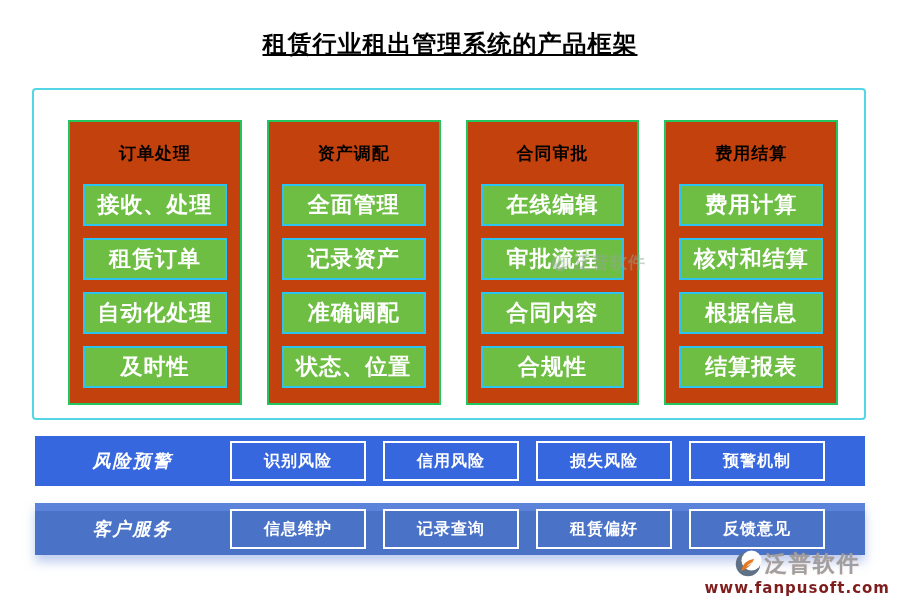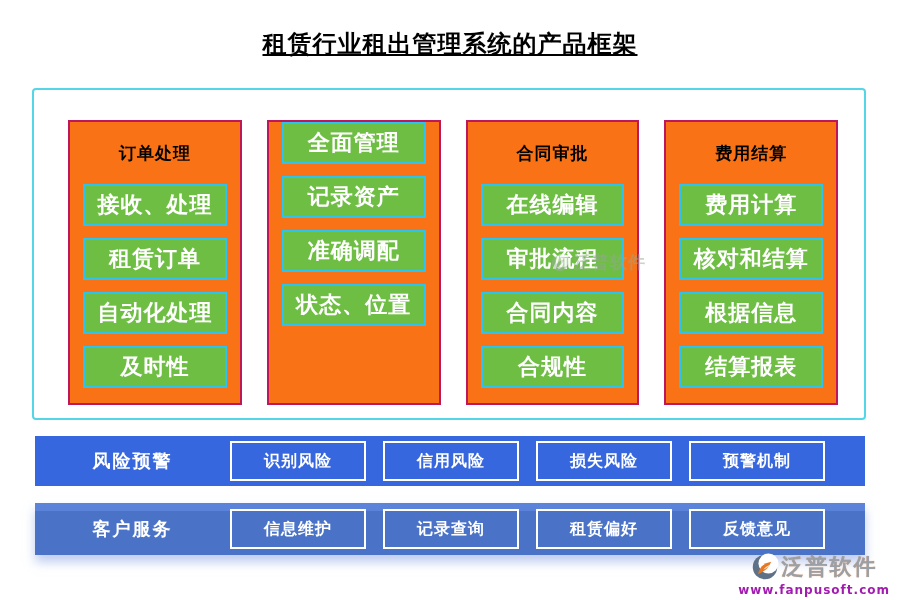--- a/index.html
+++ b/index.html
@@ -17,21 +17,21 @@
   .outer{
     position:absolute;left:32px;top:88px;width:834px;height:332px;
     border:2px solid #55d6e6;border-radius:4px;box-sizing:border-box;
     background:#ffffff;
   }
   .cols{
     display:flex;gap:17px;box-sizing:border-box;
     padding:30px 26px 13px 26px;height:100%;
   }
   .col{
-    flex:1;border:2px solid #be185d;background:#f97316;
+    flex:1;border:2px solid #22c55e;background:#c2410c;
     display:flex;flex-direction:column;box-sizing:border-box;margin-left:8px;
   }
   .col-header{
     height:62px;display:flex;align-items:center;justify-content:center;
     font-size:17px;font-weight:bold;color:#000;letter-spacing:1px;
   }
   .btn-green{
     margin:0 13px 12px 13px;height:42px;flex:0 0 auto;
     background:#6fbe44;border:2px solid #2cc4ef;box-sizing:border-box;
     color:#ffffff;font-size:22px;font-weight:bold;letter-spacing:1px;
@@ -42,21 +42,21 @@
     display:flex;align-items:center;color:#ffffff;box-sizing:border-box;
   }
   .band1{top:436px;background:#3767de;}
   .band2{
     top:503px;height:52px;
     background:linear-gradient(to bottom,#5b83d9 0%,#5b83d9 15%,#4a73c8 15%,#4a73c8 100%);
     box-shadow:0 7px 10px rgba(136,162,226,0.55);
   }
   .band-label{
     width:195px;flex:0 0 195px;text-align:center;
-    font-size:18px;font-weight:bold;letter-spacing:2px;
+    font-size:18px;font-weight:bold;letter-spacing:2px;font-style:italic;
   }
   .band-btn{
     width:136px;flex:0 0 136px;height:40px;margin-right:17px;
     border:2px solid #ffffff;box-sizing:border-box;
     display:flex;align-items:center;justify-content:center;
     font-size:16px;font-weight:bold;letter-spacing:1px;
   }
   .wm-center{
     position:absolute;left:550px;top:251px;opacity:0.5;
     display:flex;align-items:center;gap:4px;
@@ -65,40 +65,41 @@
   }
   .wm-footer{
     position:absolute;right:10px;bottom:4px;text-align:center;line-height:1;
   }
   .wm-brand-row{display:flex;align-items:center;justify-content:center;gap:3px;}
   .wm-brand{
     font-size:22px;font-weight:bold;color:#9aa0a6;letter-spacing:2px;
     text-shadow:0 0 1px rgba(232,121,44,0.65);
   }
   .wm-url{
-    margin-top:3px;font-size:12px;font-weight:bold;color:#a21caf;letter-spacing:1px;
+    margin-top:3px;font-size:15px;font-weight:bold;color:#7f1d1d;letter-spacing:1px;
   }
 </style>
 </head>
 <body>
 
 <div class="title">租赁行业租出管理系统的产品框架</div>
 
 <div class="outer">
   <div class="cols">
 
     <div class="col">
       <div class="col-header">订单处理</div>
       <div class="btn-green">接收、处理</div>
       <div class="btn-green">租赁订单</div>
       <div class="btn-green">自动化处理</div>
       <div class="btn-green">及时性</div>
     </div>
 
     <div class="col">
+      <div class="col-header">资产调配</div>
       <div class="btn-green">全面管理</div>
       <div class="btn-green">记录资产</div>
       <div class="btn-green">准确调配</div>
       <div class="btn-green">状态、位置</div>
     </div>
 
     <div class="col">
       <div class="col-header">合同审批</div>
       <div class="btn-green">在线编辑</div>
       <div class="btn-green">审批流程</div>

